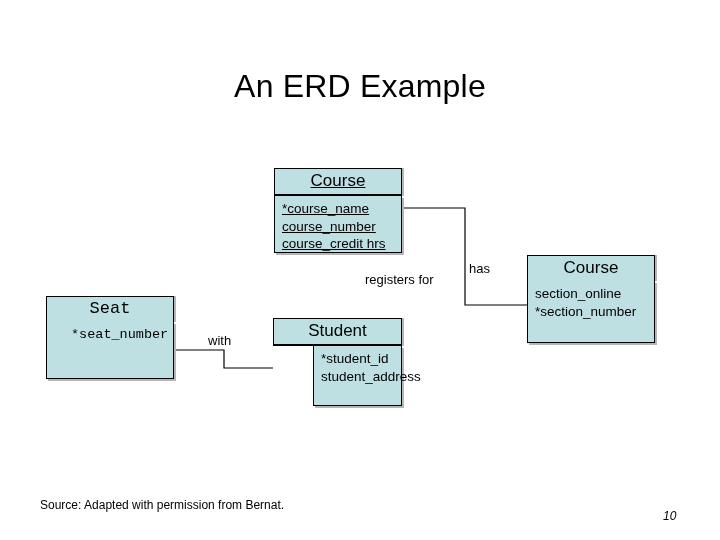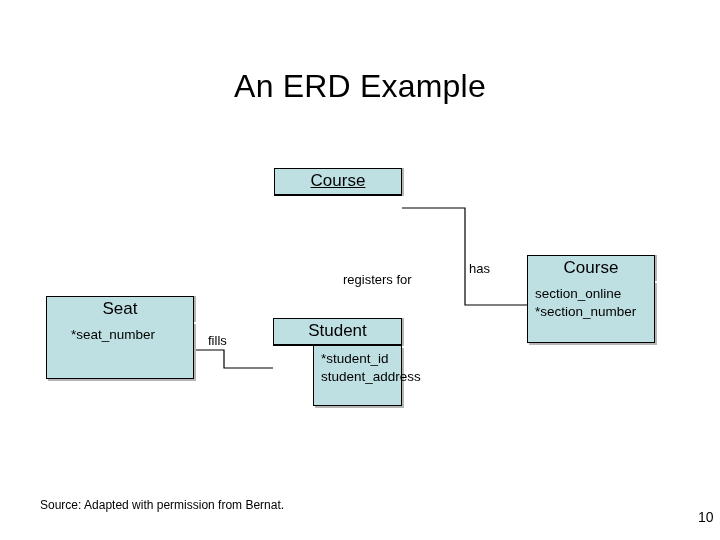--- a/index.html
+++ b/index.html
@@ -105,75 +105,81 @@
     position: absolute;
     left: 40px;
     top: 498px;
     font-size: 12px;
     color: #000000;
     white-space: nowrap;
   }
 
   #page-number {
     position: absolute;
-    left: 698px;
+    left: 663px;
     top: 509px;
-    font-size: 14px;
+    font-size: 12px;
     color: #000000;
+    font-style: italic;
   }
 </style>
 </head>
 <body>
 
 <div id="slide">
 
   <h1 id="slide-title">An ERD Example</h1>
 
   <div id="erd-canvas">
 
     <svg id="connector-layer" viewBox="0 0 720 540" width="720" height="540">
 
       <polyline points="402,208 465,208 465,305 527,305" fill="none" stroke="#000000" stroke-width="1.2"></polyline>
 
       <polyline points="174,350 224,350 224,368 273,368" fill="none" stroke="#000000" stroke-width="1.2"></polyline>
     </svg>
 
     <div class="entity" style="left:274px; top:168px; width:128px;text-decoration:underline;">
       <div class="entity-title with-rule">Course</div>
+      <div class="entity-body" style="height:57px;">
+        <div class="attr">*course_name</div>
+        <div class="attr">course_number</div>
+        <div class="attr">course_credit hrs</div>
+      </div>
     </div>
 
 
     <div class="entity" style="left:527px; top:255px; width:128px;">
       <div class="entity-title">Course</div>
       <div class="entity-body" style="height:62px;">
         <div class="attr">section_online</div>
         <div class="attr">*section_number</div>
       </div>
     </div>
 
     <div class="entity" style="left:273px; top:318px; width:129px;">
       <div class="entity-title with-rule">Student</div>
       <div class="entity-body" style="height:60px;margin-left:40px;">
         <div class="attr">*student_id</div>
         <div class="attr">student_address</div>
       </div>
     </div>
 
-    <div class="entity" style="left:46px; top:296px; width:148px;">
+    <div class="entity" style="left:46px; top:296px; width:128px;font-family:Liberation Mono, monospace;">
       <div class="entity-title">Seat</div>
       <div class="entity-body" style="height:57px;padding-left:24px;">
         <div class="attr">*seat_number</div>
       </div>
     </div>
 
     <div class="rel-label" style="left:469px; top:261px;">has</div>
 
-    <div class="rel-label" style="left:343px; top:272px;">registers for</div>
+    <div class="rel-label" style="left:365px; top:272px;">registers for</div>
 
-    <div class="rel-label" style="left:208px; top:333px;">fills</div>
+    <div class="rel-label" style="left:208px; top:333px;">with</div>
 
   </div>
 
   <div id="source-note">Source:  Adapted with permission from Bernat.</div>
 
   <div id="page-number">10</div>
 
 </div>
 
 </body></html>

